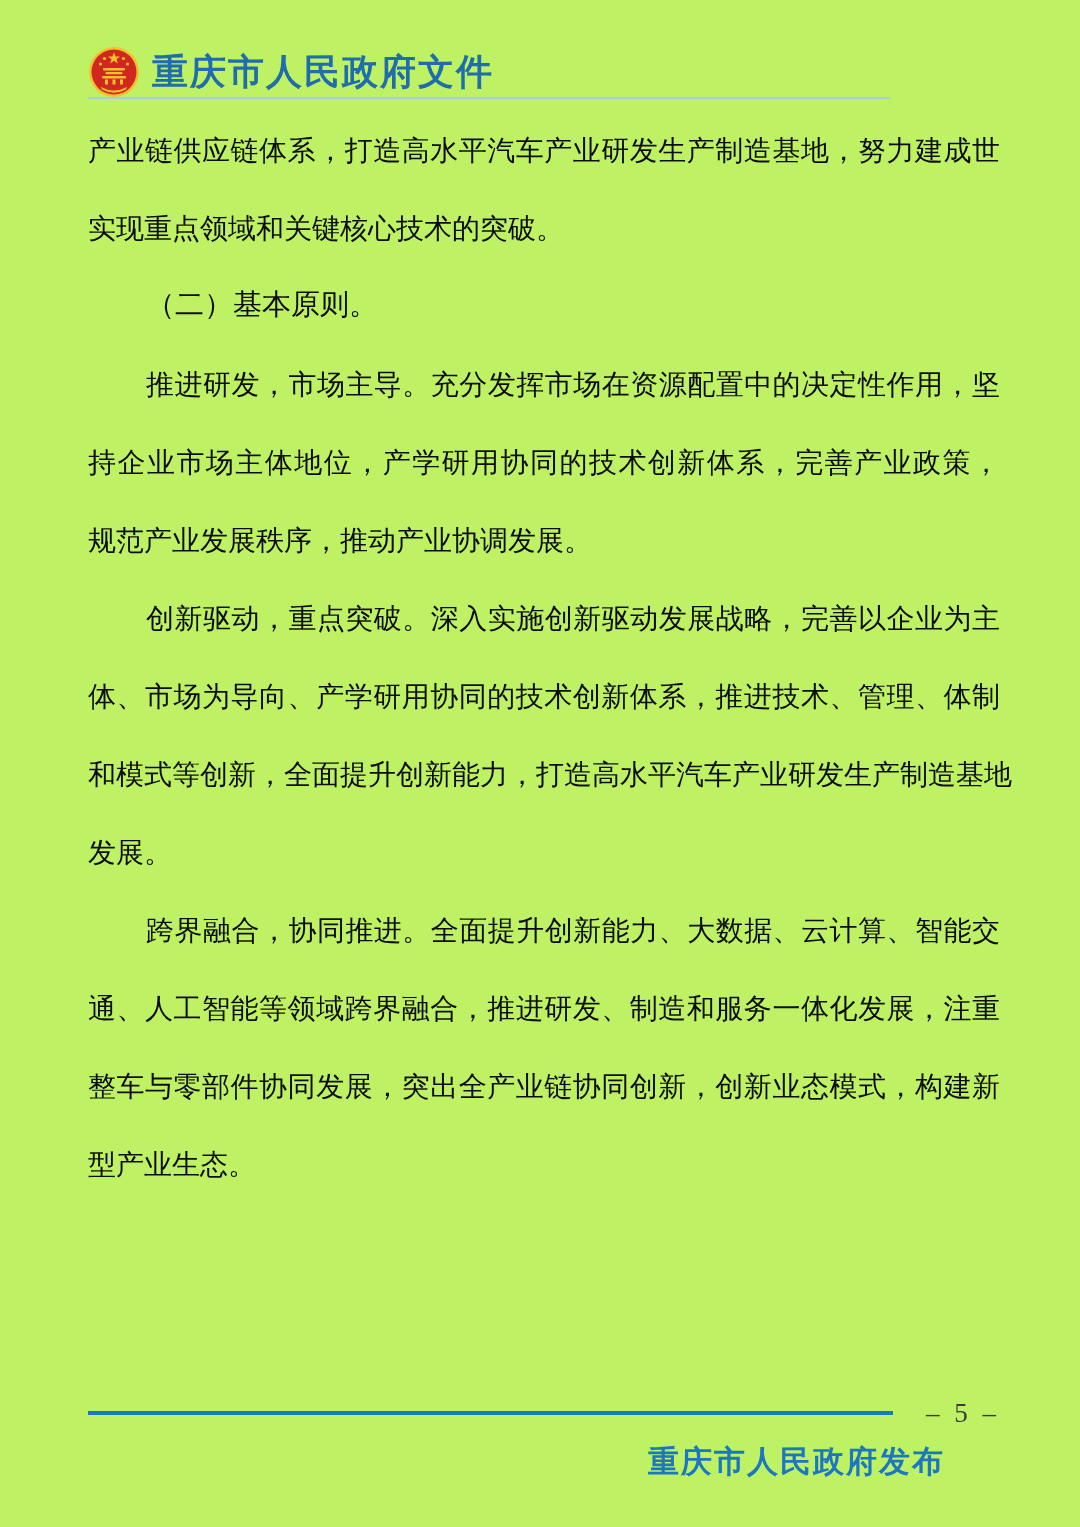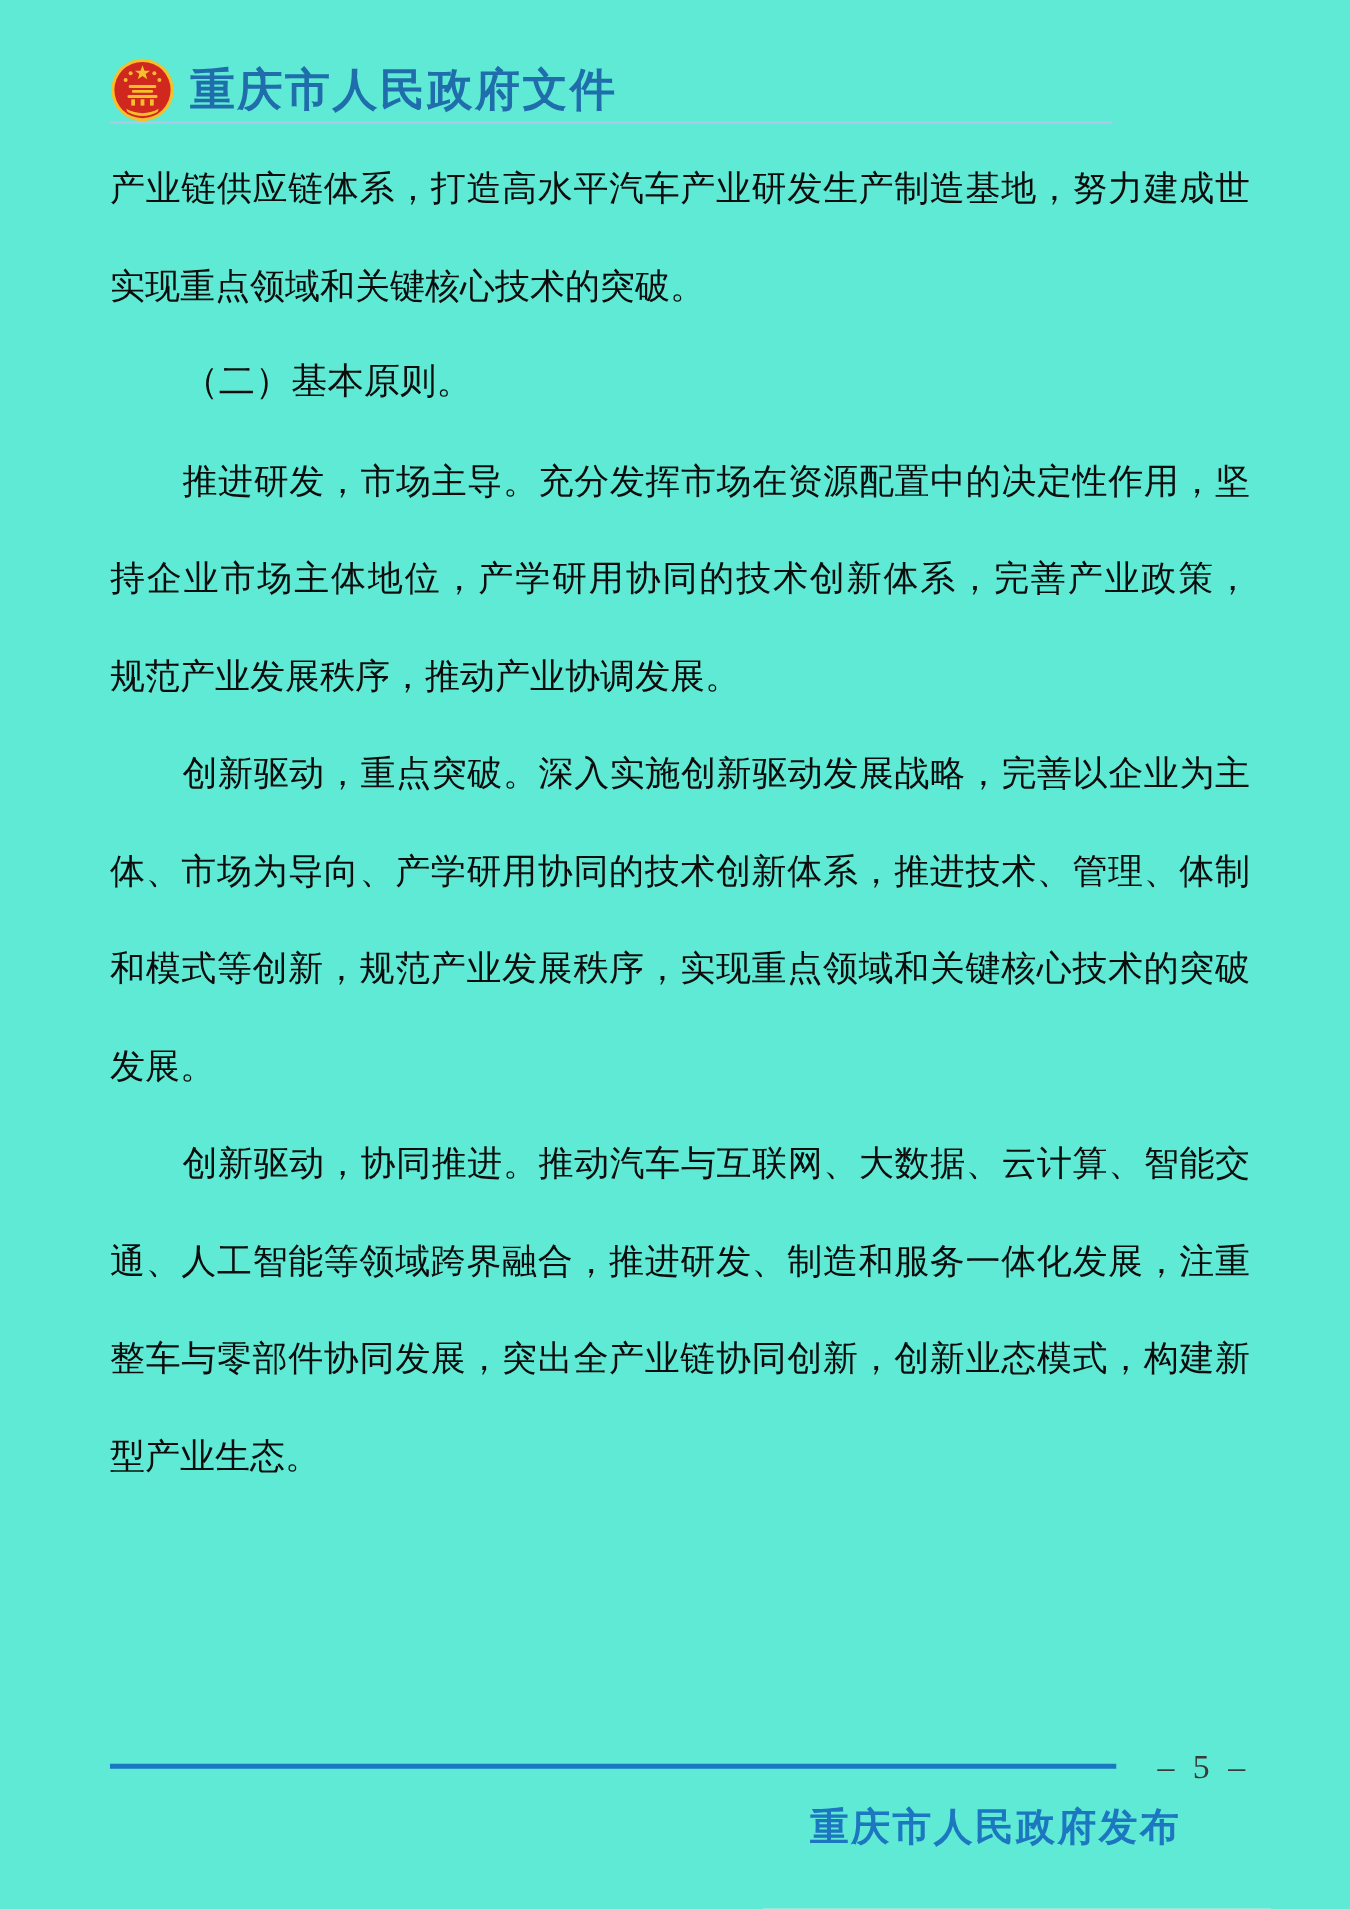--- a/index.html
+++ b/index.html
@@ -6,21 +6,21 @@
     margin: 0;
     padding: 0;
     background: #e9e9e9;
     font-family: "Liberation Sans", sans-serif;
   }
   .page {
     position: relative;
     width: 1080px;
     height: 1527px;
     margin: 0 auto;
-    background: #5eead4;
+    background: #bef264;
     overflow: hidden;
   }
 
   
   .header-emblem {
     position: absolute;
     left: 88px;
     top: 46px;
     width: 52px;
     height: 52px;
@@ -152,26 +152,26 @@
 
     <div>
       <div class="line indent">推进研发，市场主导。充分发挥市场在资源配置中的决定性作用，坚</div>
       <div class="line">持企业市场主体地位，产学研用协同的技术创新体系，完善产业政策，</div>
       <div class="line end">规范产业发展秩序，推动产业协调发展。</div>
     </div>
 
     <div>
       <div class="line indent">创新驱动，重点突破。深入实施创新驱动发展战略，完善以企业为主</div>
       <div class="line">体、市场为导向、产学研用协同的技术创新体系，推进技术、管理、体制</div>
-      <div class="line">和模式等创新，规范产业发展秩序，实现重点领域和关键核心技术的突破</div>
+      <div class="line">和模式等创新，全面提升创新能力，打造高水平汽车产业研发生产制造基地</div>
       <div class="line end">发展。</div>
     </div>
 
     <div>
-      <div class="line indent">创新驱动，协同推进。推动汽车与互联网、大数据、云计算、智能交</div>
+      <div class="line indent">跨界融合，协同推进。全面提升创新能力、大数据、云计算、智能交</div>
       <div class="line">通、人工智能等领域跨界融合，推进研发、制造和服务一体化发展，注重</div>
       <div class="line">整车与零部件协同发展，突出全产业链协同创新，创新业态模式，构建新</div>
       <div class="line end">型产业生态。</div>
     </div>
 
   </div>
 
   <div class="footer-divider"></div>
   <div class="page-number">– 5 –</div>
   <div class="publisher">重庆市人民政府发布</div>

